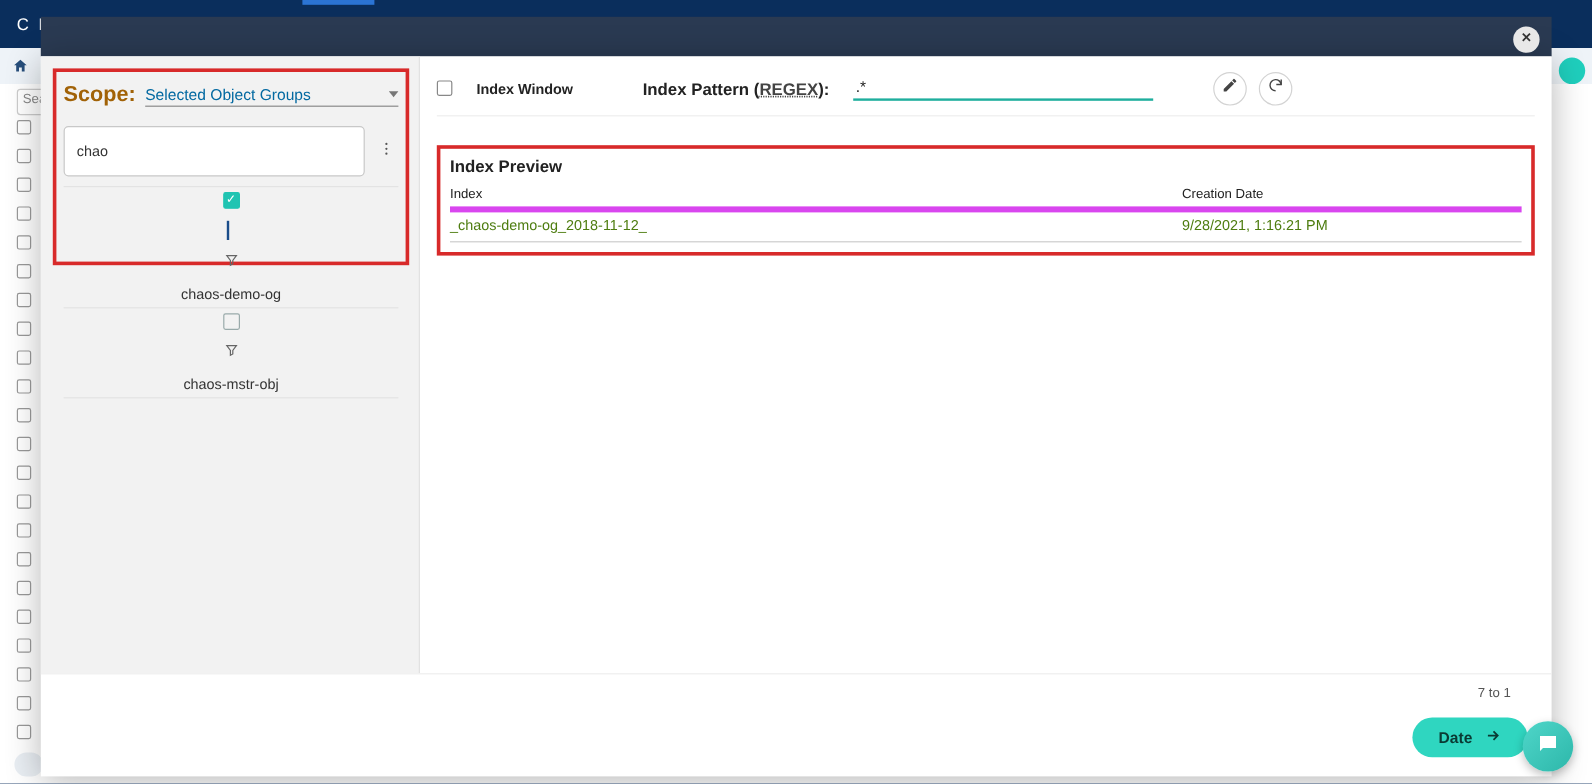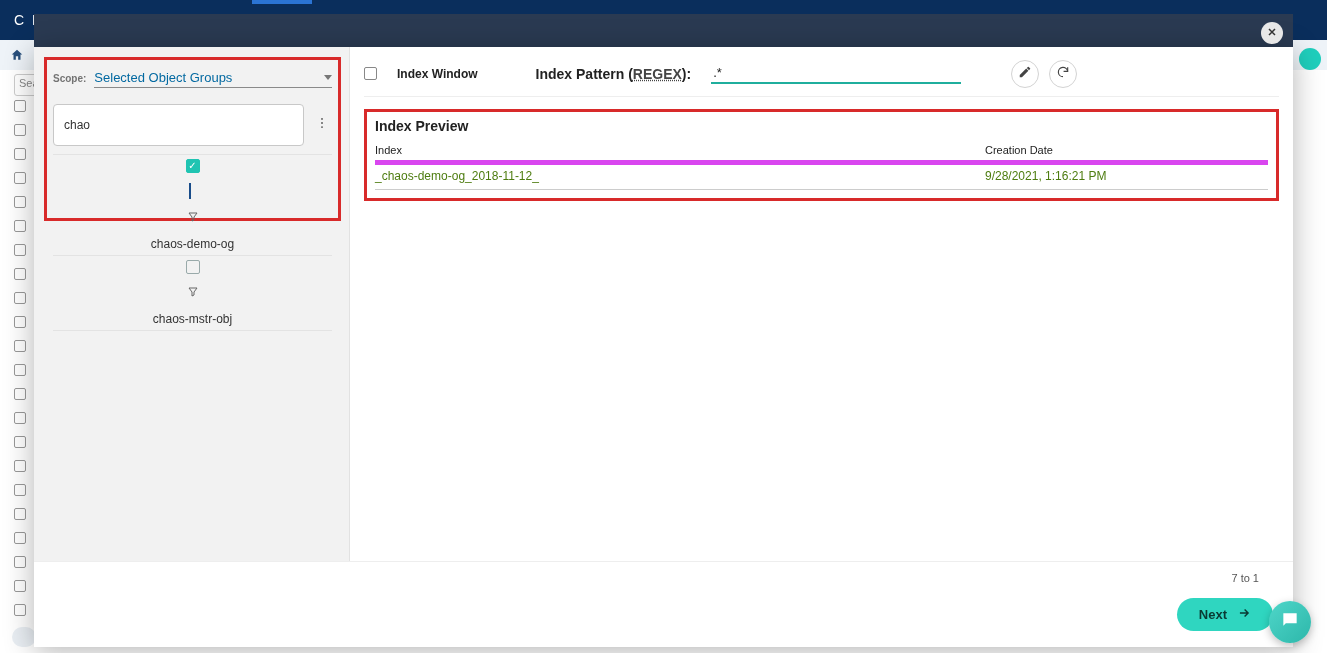--- a/index.html
+++ b/index.html
@@ -22,21 +22,21 @@
 
   .close-btn { position:absolute; top:22px; right:44px; width:22px; height:22px; border-radius:50%; background:#e8e8e8; color:#333; display:flex; align-items:center; justify-content:center; cursor:pointer; font-weight:bold; z-index:5;}
   .close-btn svg { width:12px; height:12px;}
 
   .modal-body { flex:1; display:flex; overflow:hidden;}
 
   
   .left-panel { width:316px; background:#f2f2f2; border-right:1px solid #e2e2e2; padding:10px 8px 10px 10px; position:relative;}
   .left-inner { border:3px solid #d82a2a; padding:8px 6px 10px 6px; height:164px; position:relative; background:transparent;}
   .scope-row { display:flex; align-items:center; gap:8px; margin-bottom:16px;}
-  .scope-label { font-weight:700; font-size:10px; color:#737373;}
+  .scope-label { font-weight:700; font-size:18px; color:#a16207;}
   .scope-select { flex:1; border:none; border-bottom:1px solid #8a8a8a; background:transparent; font-size:13px; color:#0369a1; padding:2px 0; display:flex; align-items:center; justify-content:space-between; cursor:pointer;}
   .scope-select .caret { width:0; height:0; border-left:4px solid transparent; border-right:4px solid transparent; border-top:5px solid #777;}
   .search-row { display:flex; align-items:center; gap:8px; margin-bottom:8px;}
   .search-input { flex:1; border:1px solid #c8c8c8; background:#fff; border-radius:4px; height:42px; padding:0 10px; font-size:12px; color:#333;}
   .kebab { width:20px; display:flex; align-items:center; justify-content:center; color:#555; cursor:pointer;}
   .kebab svg{width:14px;height:14px;}
   .og-list {}
   .og-item { display:flex; align-items:center; gap:10px; padding:4px 2px; border-top:1px solid #e3e3e3;flex-direction:column;}
   .og-item:last-child{border-bottom:1px solid #e3e3e3;}
   .og-check { width:14px; height:14px; border:1px solid #9aa; border-radius:2px; display:flex; align-items:center; justify-content:center; cursor:pointer;}
@@ -53,21 +53,21 @@
   .pattern-row { display:flex; align-items:center; gap:20px; height:40px; border-bottom:1px solid #eee; padding-bottom:6px;}
   .iw-check { width:13px; height:13px; border:1px solid #888; border-radius:2px; cursor:pointer;}
   .iw-label { font-size:12px; font-weight:600; color:#222;}
   .pattern-label { font-size:14px; font-weight:700; color:#222;}
   .pattern-label .regex { text-decoration:underline dotted; color:#444;}
   .pattern-input { flex:0 0 250px; border:none; border-bottom:2px solid #1fae9d; background:transparent; padding:2px 2px; font-size:13px; color:#222;}
   .round-btn { width:28px; height:28px; border:1px solid #d3d3d3; border-radius:50%; display:flex; align-items:center; justify-content:center; color:#444; cursor:pointer; background:#fff;}
   .round-btn svg{width:14px;height:14px;}
   .round-btn + .round-btn { margin-left:-10px;}
 
-  .preview-wrap { border:3px solid #d82a2a; margin-top:12px; padding:6px 8px 8px 8px;}
+  .preview-wrap { border:3px solid #d82a2a; margin-top:24px; padding:6px 8px 8px 8px;}
   .preview-title { font-weight:700; font-size:14px; color:#222; margin-bottom:6px;}
   .tbl-head { display:flex; font-size:11px; font-weight:400; color:#222; padding:4px 0;}
   .col-index { flex:0 0 610px;}
   .col-date { flex:1;}
   .tbl-row { display:flex; font-size:12px; color:#4d7c0f; padding:4px 0; border-top:5px solid #d946ef;}
   .tbl-row .col-index{font-size:12px;}
   .tbl-divider{height:1px;background:#ccc;margin-top:2px;}
 
   
   .modal-footer { padding:10px 20px 16px 20px; display:flex; flex-direction:column; align-items:flex-end; border-top:1px solid #eee;}
@@ -229,21 +229,21 @@
         </div>
         <div class="tbl-divider"></div>
       </div>
 
     </div>
   </div>
 
   <div class="modal-footer">
     <span class="range-text">7 to 1</span>
     <button class="next-btn">
-      <span>Next</span>
+      <span>Date</span>
       <span>
         <svg viewBox="0 0 24 24" fill="none" stroke="currentColor" stroke-width="2.5">
             <path d="M5 12h14M13 6l6 6-6 6"></path>
           </svg>
       </span>
     </button>
   </div>
 </div>
 
 <div class="chat-bubble">

